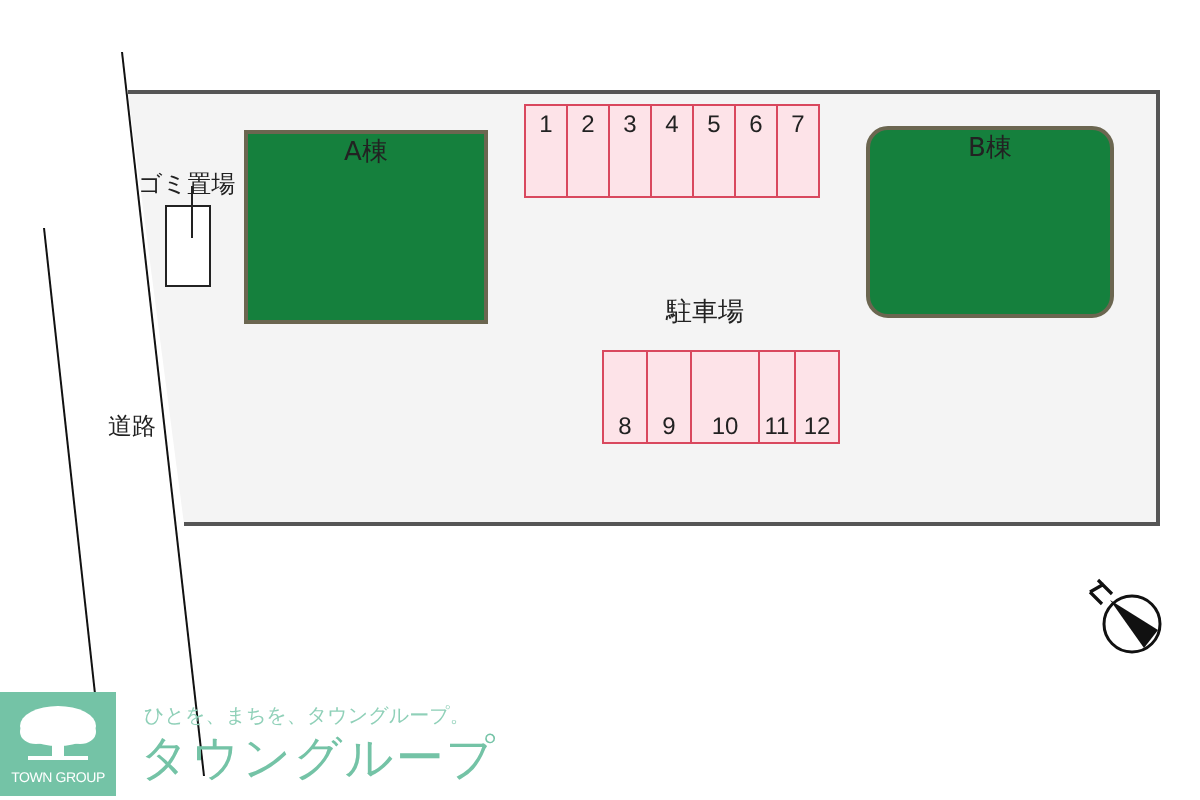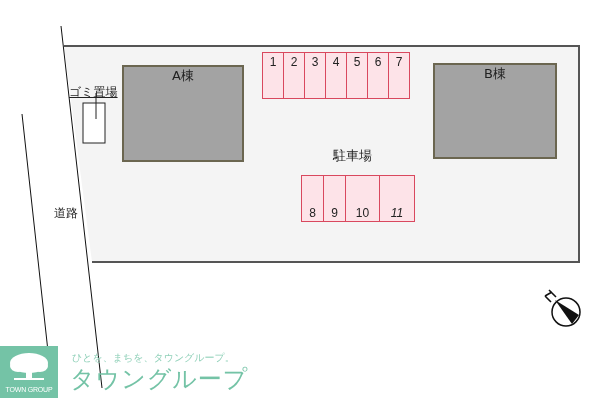--- a/index.html
+++ b/index.html
@@ -1,19 +1,19 @@
 <!DOCTYPE html>
 <html><head>
 <meta charset="utf-8">
 <style>
   html, body { margin:0; padding:0; }
   body { width:600px; height:400px; background:#ffffff; position:relative; overflow:hidden;
          font-family:"DejaVu Sans", "Liberation Sans", sans-serif; }
   svg.base { position:absolute; left:0; top:0; }
-  .bldg { position:absolute; background:#a3a3a3; border:2px solid #6b6650; box-sizing:border-box; }
+  .bldg { position:absolute; background:#15803d; border:2px solid #6b6650; box-sizing:border-box; }
   .bldg-label { position:absolute; left:0; right:0; top:0; text-align:center; font-size:13px; color:#222; }
   .lot-row { position:absolute; display:flex; }
   .lot { background:#fde3e8; border:1px solid #d9485e; box-sizing:border-box; position:relative;
          font-family:"Liberation Sans", sans-serif; font-size:12px; color:#222; margin-left:-1px; }
   .lot:first-child { margin-left:0; }
   .lot span { position:absolute; left:0; right:0; text-align:center; }
   .lot.top span { top:2px; }
   .lot.bottom span { bottom:1px; }
   .label { position:absolute; font-size:12px; color:#222; white-space:nowrap; }
   .logo-box { position:absolute; left:0; top:346px; width:58px; height:52px; background:#74c3a6; }
@@ -35,21 +35,21 @@
   <g>
     <circle cx="566" cy="312" r="14" fill="#fff" stroke="#111" stroke-width="1.5"></circle>
     <polygon points="555,300 579,315 572,324" fill="#111"></polygon>
     <path d="M545 296 L552 292 M545 296 L551 302 M549 290 L556 297" stroke="#111" stroke-width="1.6" fill="none"></path>
   </g>
 </svg>
 
 <div class="bldg" style="left:122px;top:65px;width:122px;height:97px;">
   <div class="bldg-label">A棟</div>
 </div>
-<div class="bldg" style="left:433px;top:63px;width:124px;height:96px;">
+<div class="bldg" style="left:433px;top:63px;width:124px;height:96px;border-radius:11px;">
   <div class="bldg-label">B棟</div>
 </div>
 
 <div class="lot-row" style="left:262px;top:52px;">
   <div class="lot top" style="width:22px;height:47px;">
       <span>1</span>
     </div>
   <div class="lot top" style="width:22px;height:47px;">
       <span>2</span>
     </div>
@@ -75,26 +75,29 @@
 <div class="lot-row" style="left:301px;top:175px;">
   <div class="lot bottom" style="width:23px;height:47px;">
       <span>8</span>
     </div>
   <div class="lot bottom" style="width:23px;height:47px;">
       <span>9</span>
     </div>
   <div class="lot bottom" style="width:35px;height:47px;">
       <span>10</span>
     </div>
-  <div class="lot bottom" style="width:36px;height:47px;font-style:italic;">
+  <div class="lot bottom" style="width:19px;height:47px;">
       <span>11</span>
+    </div>
+  <div class="lot bottom" style="width:23px;height:47px;">
+      <span>12</span>
     </div>
 </div>
 
-<div class="label" style="left:69px;top:84px;text-decoration:underline;">ゴミ置場</div>
+<div class="label" style="left:69px;top:84px;">ゴミ置場</div>
 <div class="label" style="left:54px;top:205px;">道路</div>
 
 <div class="logo-box">
   <svg width="58" height="40" viewBox="0 0 58 40" style="position:absolute;left:0;top:0;">
     <ellipse cx="29" cy="17" rx="19" ry="10" fill="#fff"></ellipse>
     <ellipse cx="18" cy="20" rx="8" ry="6" fill="#fff"></ellipse>
     <ellipse cx="40" cy="20" rx="8" ry="6" fill="#fff"></ellipse>
     <rect x="26" y="22" width="6" height="11" fill="#fff"></rect>
     <rect x="14" y="32" width="30" height="2" fill="#fff"></rect>
   </svg>

